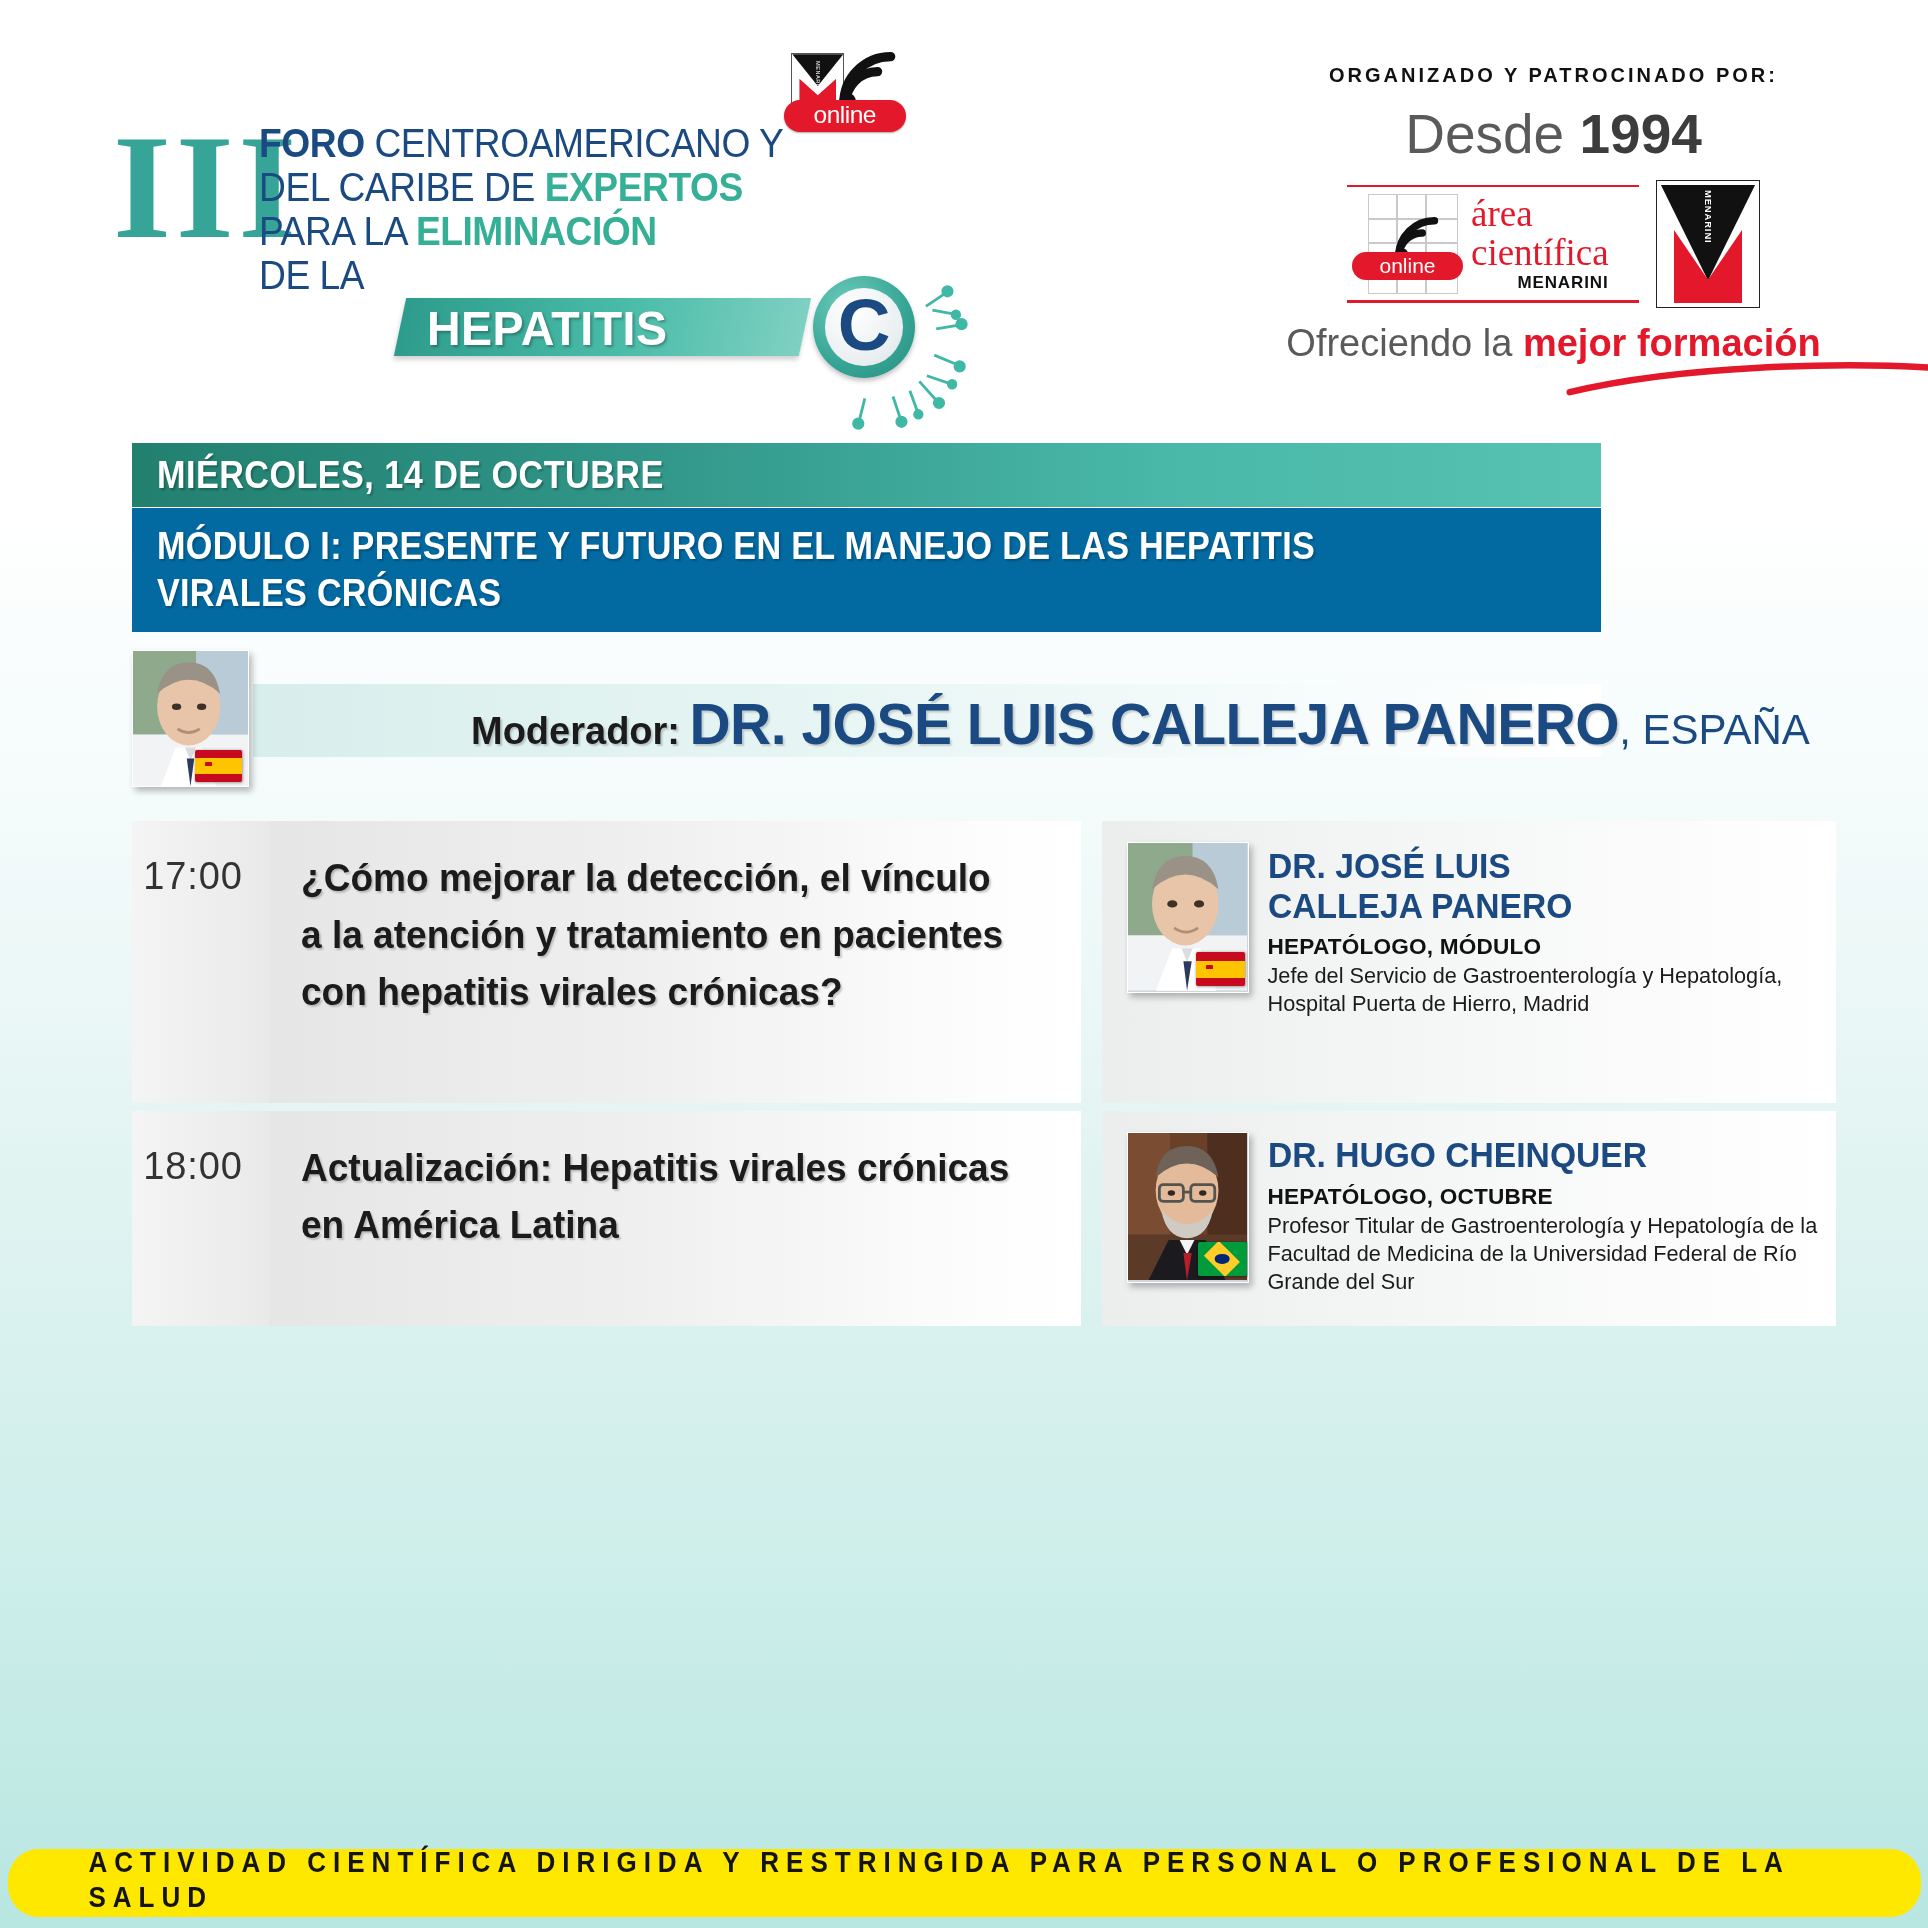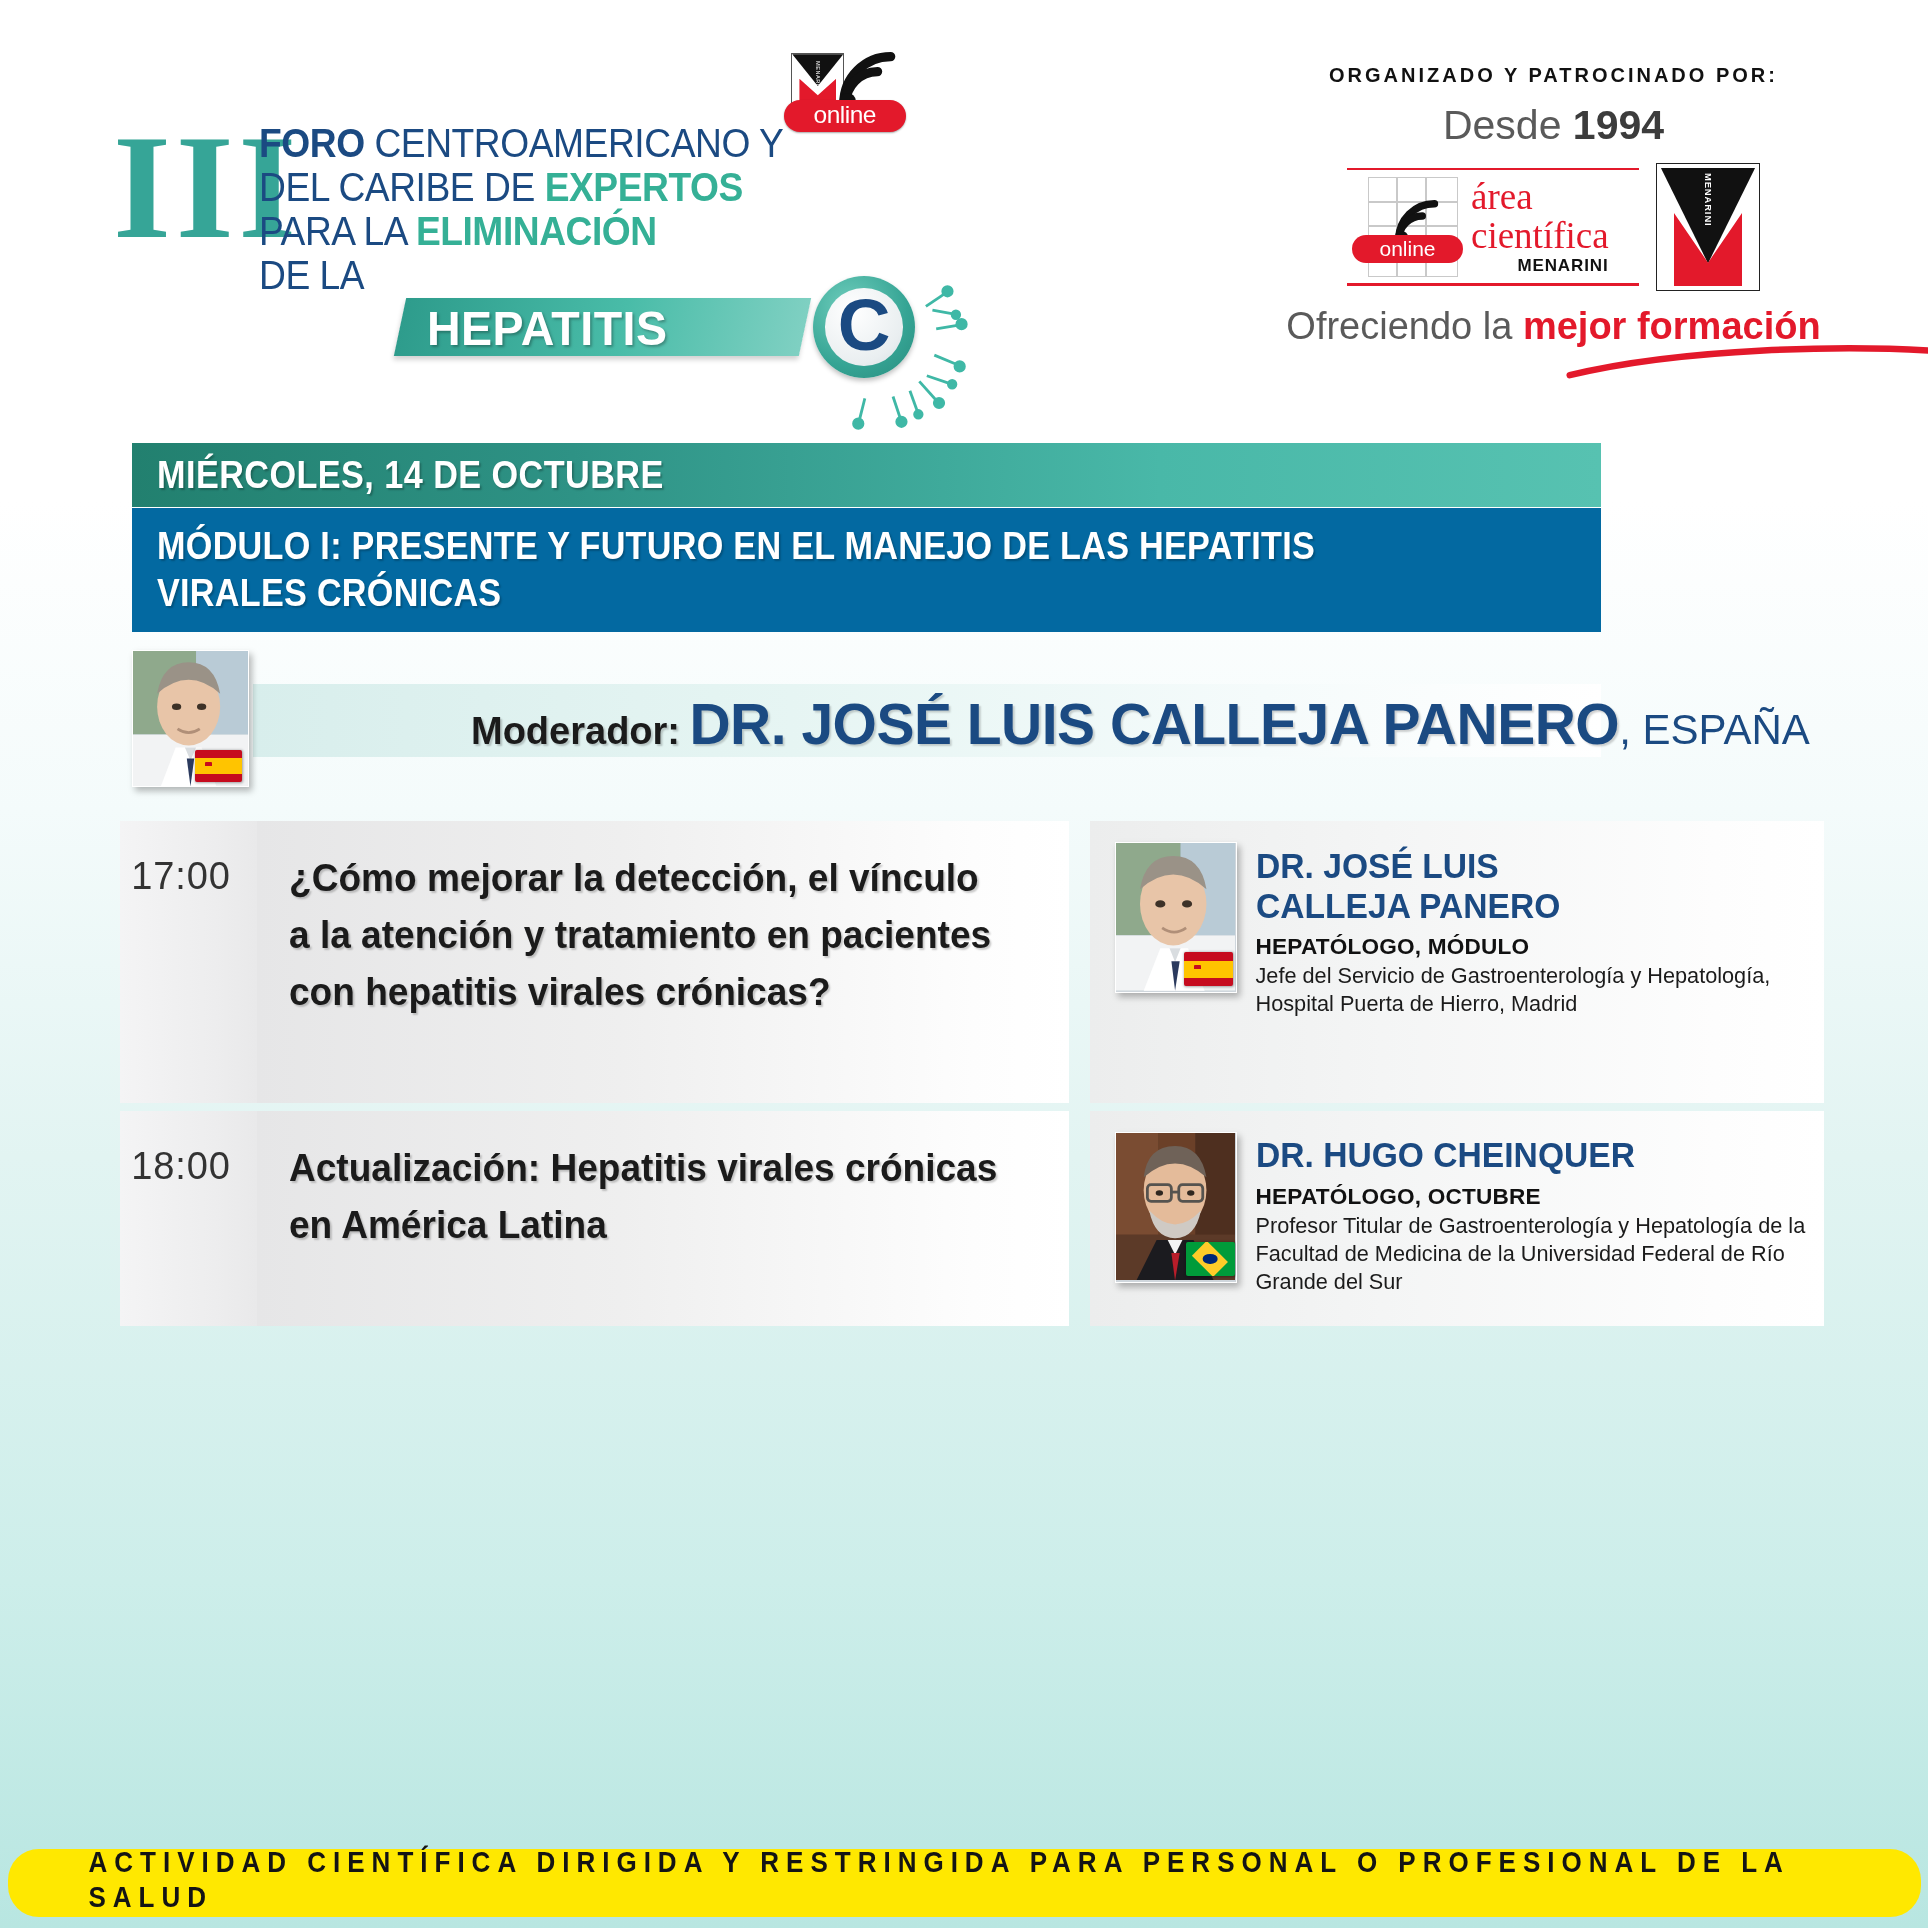--- a/index.html
+++ b/index.html
@@ -99,21 +99,21 @@
     color: #1B4A82; font-size: 73px; font-weight: 700; line-height: 1;
     margin-top: -5.6px; font-family: "Liberation Sans", sans-serif;
   }
   .c-spikes { position: absolute; left: 542px; top: -28px; }
 
   
   .sponsor { position: absolute; left: 1252px; top: 64px; width: 603px; text-align: center; }
   .org-title {
     font-size: 20px; font-weight: 700; color: #111; letter-spacing: 3px;
   }
-  .desde { margin-top: 15px; font-size: 41px; color: #5a5a5a; font-weight: 400; }
+  .desde { margin-top: 15px; font-size: 55px; color: #5a5a5a; font-weight: 400; }
   .desde b { color: #3c3c3c; font-weight: 700; }
   .logos-row {
     margin-top: 13px; display: flex; align-items: center; justify-content: center; gap: 17px;
   }
   .ac-logo { position: relative; width: 292px; padding: 5.6px 0; }
   .ac-logo .rline { height: 2.8px; background: #e3192b; width: 100%; }
   .ac-logo .body { position: relative; height: 113px; display: flex; align-items: center; }
   .grid-ic {
     position: relative; width: 90px; height: 100px; margin-left: 21px;
     border: 1.9px solid #c9c9c9;
@@ -211,21 +211,21 @@
   .flag-es .crest { position: absolute; left: 22%; top: 38%; width: 14%; height: 26%; background: #c60b1e; border-radius: 0.9px; }
   .flag-br { background: #009b3a; }
   .flag-br .dia { position: absolute; left: 50%; top: 50%; width: 62%; height: 62%;
     transform: translate(-50%,-50%) rotate(45deg); background: #ffcc29; }
   .flag-br .glb { position: absolute; left: 50%; top: 50%; width: 30%; height: 30%;
     transform: translate(-50%,-50%); border-radius: 50%; background: #002776; }
 
   .mod-photo { position: absolute; left: 0; top: 0; width: 117px; height: 137px; }
 
   
-  .sessions { position: absolute; left: 120px; top: 821px; width: 1723px; }
+  .sessions { position: absolute; left: 132px; top: 821px; width: 1723px; }
   .srow { position: relative; display: flex; margin-bottom: 7.5px; }
   .time-cell {
     width: 137px; min-height: 282px;
     background: linear-gradient(to right, #f4f4f5 0%, #ededee 70%, #e9e9ea 100%);
     padding: 34px 0 0 11.3px;
   }
   .time-cell span { font-size: 38px; color: #333; font-weight: 400; letter-spacing: 0.9px; }
   .title-cell {
     width: 812px;
     background: linear-gradient(to right, #e6e6e7 0%, #efefef 45%, #fdfdfd 88%, #ffffff 100%);

